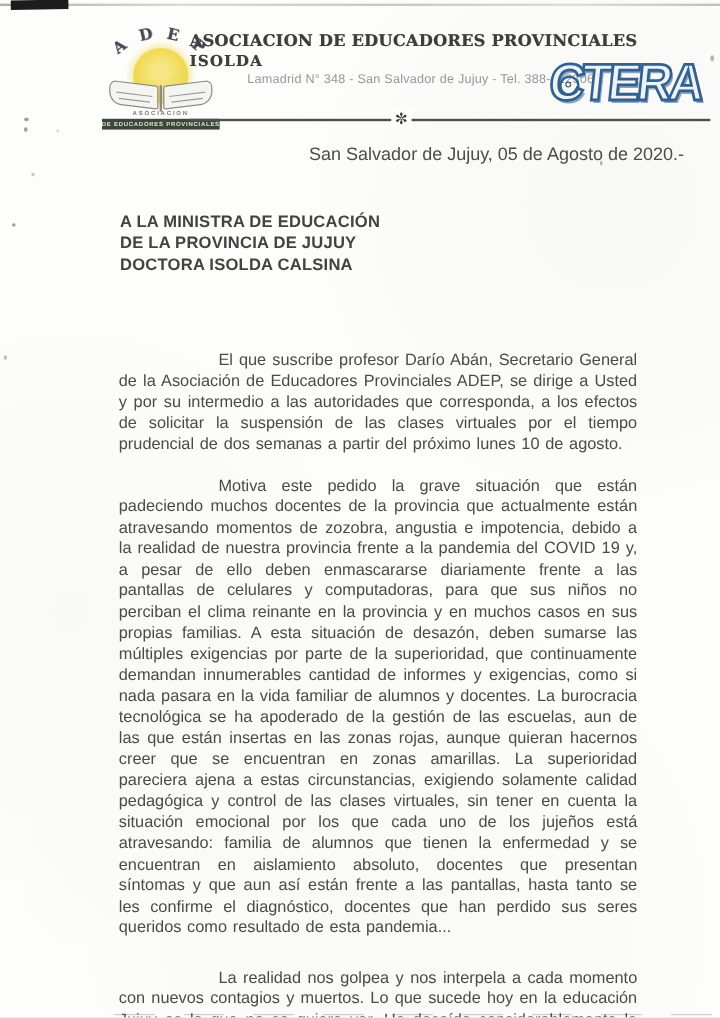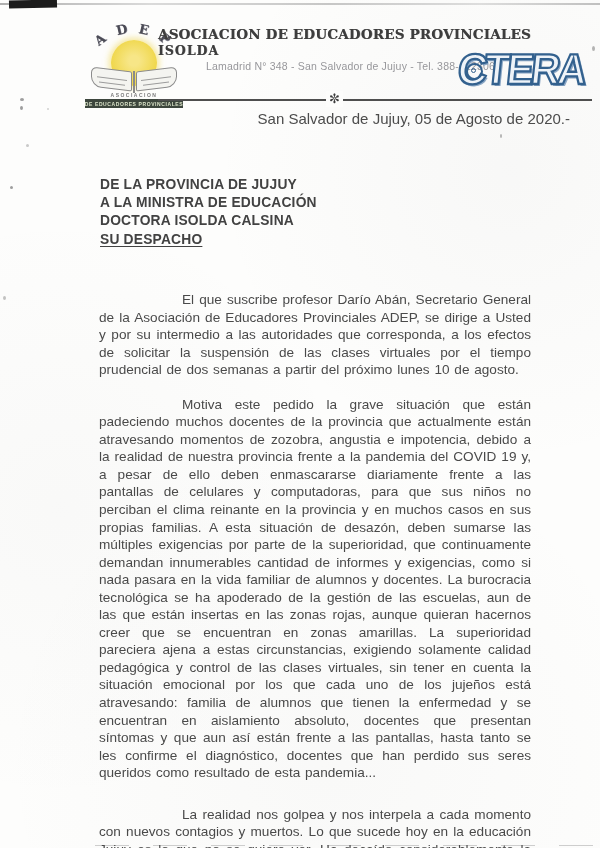--- a/index.html
+++ b/index.html
@@ -56,21 +56,21 @@
     color:#eef3f8;-webkit-text-stroke:2.2px #33618e;letter-spacing:-3px;
     transform:skewX(-6deg) scaleY(1.05);text-shadow:2px 2px 0 #8aa6c4;line-height:1;}
   .ctera-ring{position:absolute;left:14px;top:19px;width:13px;height:13px;border-radius:50%;
     border:2px solid #33618e;background:transparent;}
   .ctera-ring::after{content:"";position:absolute;left:3px;top:3px;width:3px;height:3px;
     border-radius:50%;border:1.5px solid #33618e;}
   .divider{position:absolute;left:158px;top:99px;width:434px;height:2px;background:#4e4e4e;}
   .divider-ornament{position:absolute;left:168px;top:-8px;font-size:13px;color:#3c3c3c;
     background:#fdfdfc;padding:0 3px;line-height:16px;}
   
-  .date-line{position:absolute;top:110px;left:0;width:600px;text-align:right;
+  .date-line{position:absolute;top:120px;left:0;width:600px;text-align:right;
     padding-right:30px;box-sizing:border-box;font-size:15px;color:#4c4c4c;}
   .recipient{position:absolute;top:176px;left:100px;font-size:13.8px;font-weight:bold;
     color:#424242;line-height:18.2px;letter-spacing:0.2px;}
   .recipient .despacho{text-decoration:underline;text-underline-offset:2px;}
   .body-text{position:absolute;top:291px;left:99px;width:432px;font-size:13.6px;
     line-height:17.55px;color:#4a4a4a;text-align:justify;}
   .body-text p{margin:0;text-indent:83px;word-spacing:1px;}
   .body-text p.p1{margin-bottom:13px;}
   .body-text p.p2{margin-bottom:24px;margin-top:17px;}
 </style>
@@ -123,24 +123,23 @@
     <span class="ctera-ring"></span>
   </div>
 
   <div class="divider">
     <span class="divider-ornament">✼</span>
   </div>
 
   <div class="date-line">San Salvador de Jujuy, 05 de Agosto de 2020.-</div>
 
   <div class="recipient">
+    <div>A LA MINISTRA DE EDUCACIÓN</div>
     <div>DE LA PROVINCIA DE JUJUY</div>
-    <div>A LA MINISTRA DE EDUCACIÓN</div>
     <div>DOCTORA ISOLDA CALSINA</div>
-    <div class="despacho">SU DESPACHO</div>
   </div>
 
   <div class="body-text">
     <p class="p1">El que suscribe profesor Darío Abán, Secretario General de la Asociación de Educadores Provinciales ADEP, se dirige a Usted y por su intermedio a las autoridades que corresponda, a los efectos de solicitar la suspensión de las clases virtuales por el tiempo prudencial de dos semanas a partir del próximo lunes 10 de agosto.</p>
     <p class="p2">Motiva este pedido la grave situación que están padeciendo muchos docentes de la provincia que actualmente están atravesando momentos de zozobra, angustia e impotencia, debido a la realidad de nuestra provincia frente a la pandemia del COVID 19 y,  a pesar de ello deben enmascararse diariamente frente a las pantallas de celulares y computadoras, para que sus niños no perciban el clima reinante en la provincia y en muchos casos en sus propias familias. A esta situación de desazón, deben sumarse las múltiples exigencias por parte de la superioridad, que continuamente demandan innumerables cantidad de informes y exigencias, como si nada pasara en la vida familiar de alumnos y docentes. La burocracia tecnológica se ha apoderado de la gestión de las escuelas, aun de las que están insertas en las zonas rojas, aunque quieran hacernos creer que se encuentran en zonas amarillas. La superioridad pareciera ajena a estas circunstancias, exigiendo solamente calidad pedagógica y control de las clases virtuales, sin tener en cuenta la situación emocional por los que cada uno de los jujeños está atravesando: familia de alumnos que tienen la enfermedad y se encuentran en aislamiento absoluto, docentes que presentan síntomas y que aun así están frente a las pantallas, hasta tanto se les confirme el diagnóstico, docentes que han perdido sus seres queridos como resultado de esta pandemia...</p>
     <p class="p3">La realidad nos golpea y nos interpela a cada momento con nuevos contagios y muertos. Lo que sucede hoy en la educación Jujuy es lo que no se quiere ver. Ha decaído considerablemente la conectividad de las familias por falta de red domiciliaria de wi-fi, carencia de  datos móviles de las distintas</p>
   </div>
 
 </div>
 

